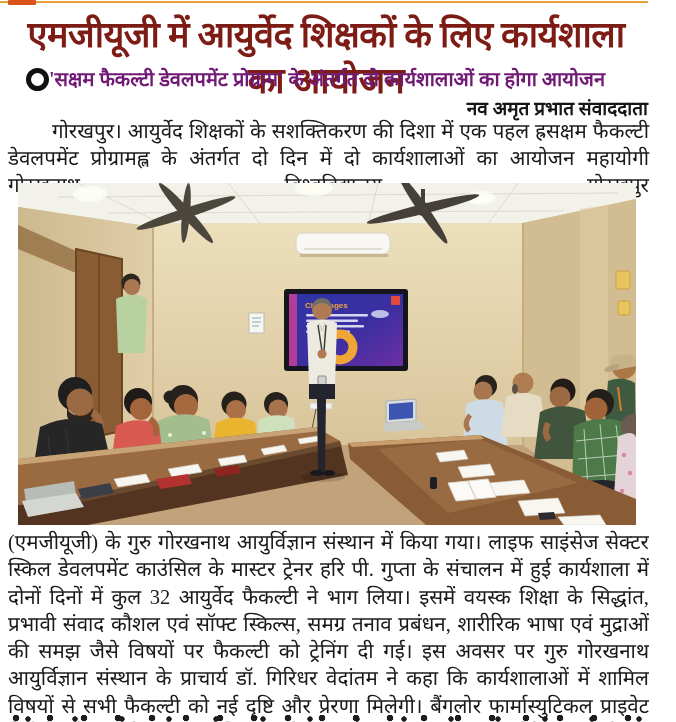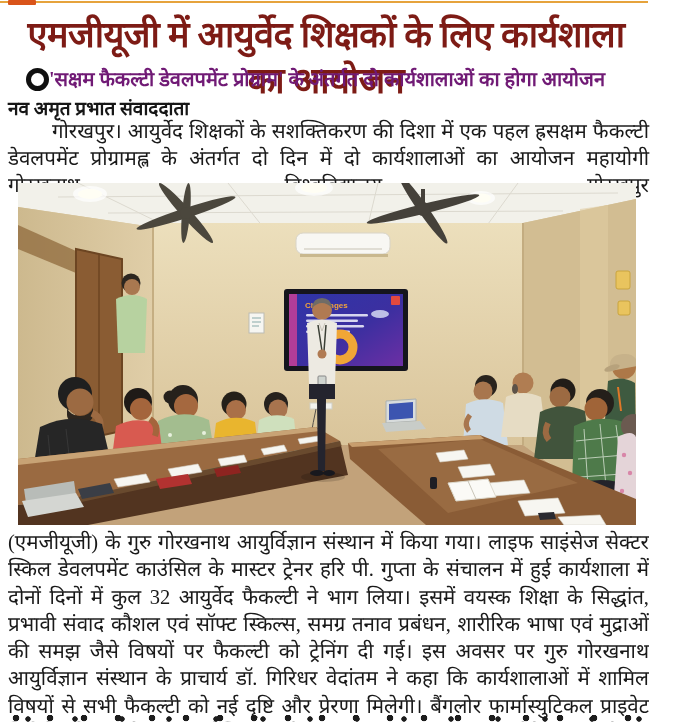--- a/index.html
+++ b/index.html
@@ -6,21 +6,21 @@
   body{width:676px;height:722px;background:#ffffff;font-family:"Liberation Serif",serif;overflow:hidden;}
   .page{position:relative;width:676px;height:722px;background:#ffffff;overflow:hidden;padding-left:28px;}
   .side-strip{position:absolute;top:0;right:0;width:28px;height:722px;background:#e9ebeb;}
   .top-line{position:absolute;top:1px;left:0;width:648px;height:2px;background:#e6a33c;}
   .top-line-accent{position:absolute;top:0;left:8px;width:28px;height:5px;background:#d9541a;border-radius:1px;}
   .headline{position:absolute;top:12px;left:6px;width:640px;text-align:center;
     font-size:36px;line-height:46px;font-weight:bold;color:#7d1b15;letter-spacing:-0.5px;}
   .subhead-row{position:absolute;top:66px;left:8px;width:640px;display:flex;align-items:center;}
   .bullet-ring{flex:none;width:13px;height:13px;border:5px solid #101010;border-radius:50%;margin-left:18px;background:#fff;}
   .subhead-text{flex:1;font-size:20px;font-weight:bold;color:#701a75;line-height:26px;}
-  .byline{position:absolute;top:95px;left:8px;width:640px;text-align:left;font-size:19px;font-weight:bold;color:#161616;}
+  .byline{position:absolute;top:95px;left:8px;width:640px;text-align:right;font-size:19px;font-weight:bold;color:#161616;}
   .lead-par{position:absolute;top:118px;left:8px;width:641px;font-size:20.5px;line-height:27px;
     text-align:justify;text-align-last:justify;text-indent:44px;color:#191919;}
   .photo-wrap{position:absolute;top:183px;left:18px;width:618px;height:342px;background:#d8c69e;overflow:hidden;}
   .photo-wrap svg{display:block;}
   .body-par{position:absolute;top:529px;left:8px;width:641px;max-height:194px;overflow:hidden;
     font-size:20.5px;line-height:27.3px;text-align:justify;text-align-last:justify;color:#191919;z-index:2;}
   .cutoff-row{position:absolute;left:10px;bottom:0;width:634px;height:7px;overflow:hidden;z-index:1;
     background-image:radial-gradient(circle at 6px 3px,#1d1d1d 3px,transparent 3.6px),
                      radial-gradient(circle at 18px 4px,#1d1d1d 2.4px,transparent 3px);
     background-size:34px 14px,47px 14px;background-repeat:repeat-x;}

